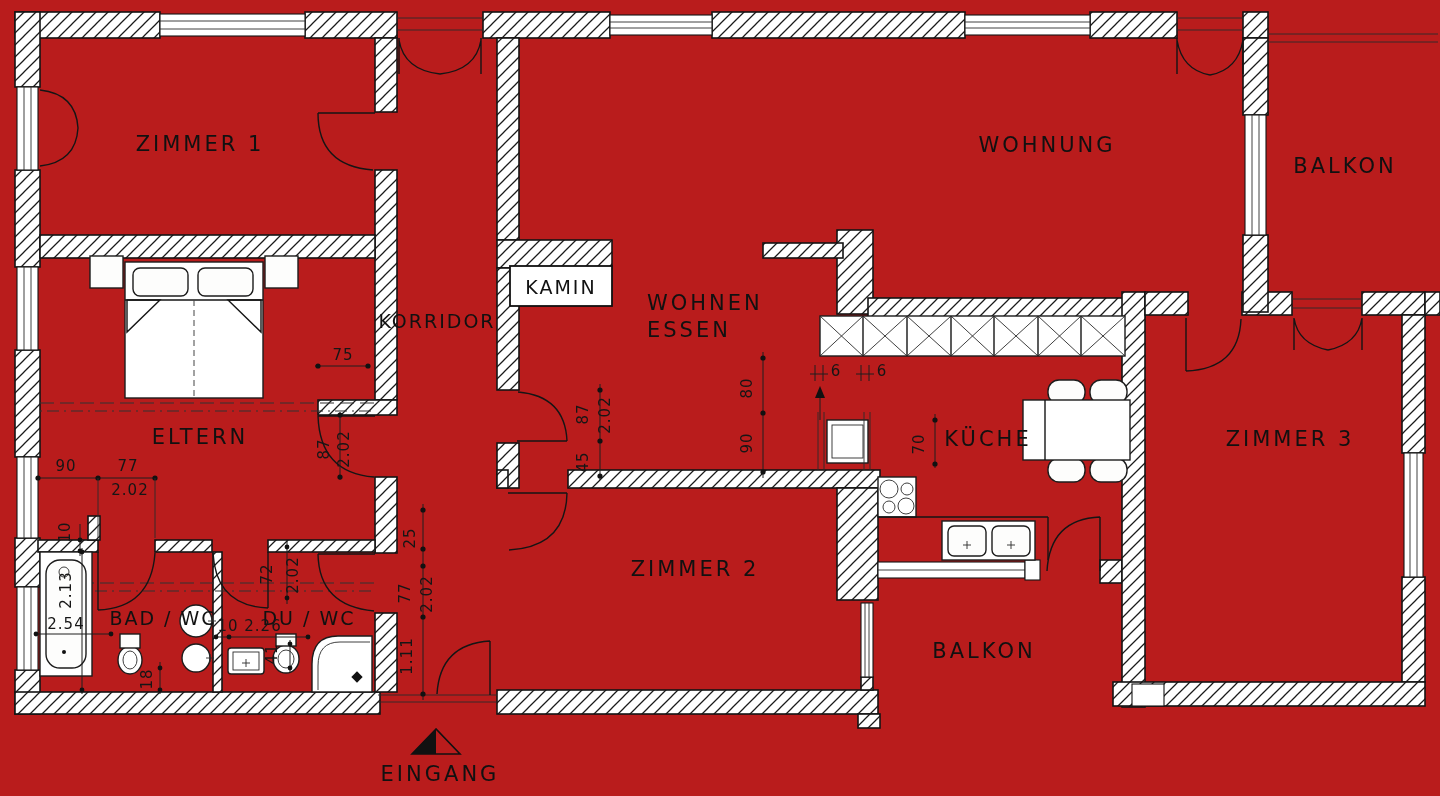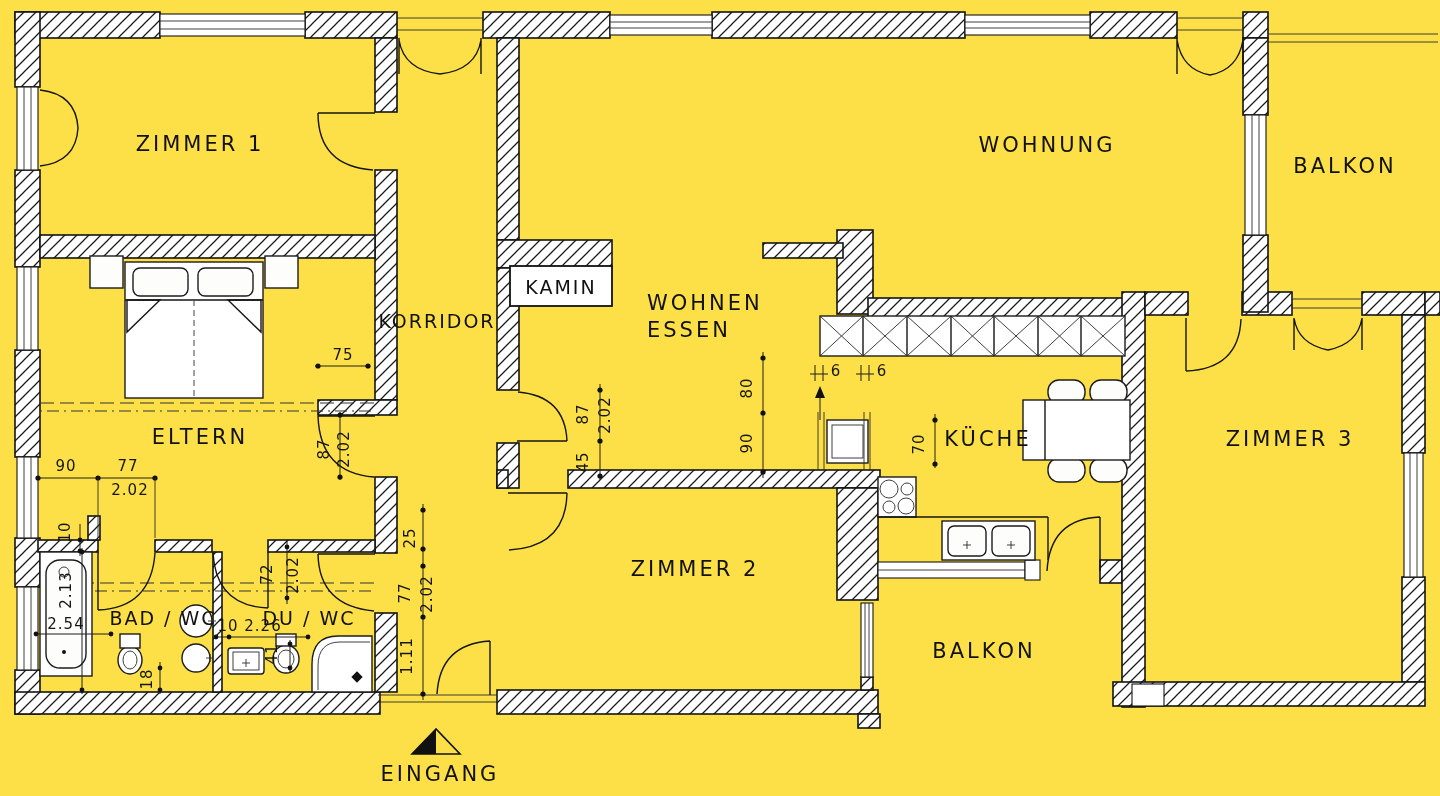--- a/index.html
+++ b/index.html
@@ -1,16 +1,16 @@
 <!DOCTYPE html>
 <html><head>
 <meta charset="utf-8">
 <style>
   html,body{margin:0;padding:0;background:#e9e9e7;}
-  .page{width:1440px;height:796px;background:#fde047;position:relative;overflow:hidden;}
+  .page{width:1440px;height:796px;background:#b91c1c;position:relative;overflow:hidden;}
   svg{display:block;}
   .wall{fill:url(#hatch);stroke:#151515;stroke-width:1.6;}
   .thin{stroke:#151515;stroke-width:1.4;fill:none;}
   .hair{stroke:#2a2a2a;stroke-width:0.9;fill:none;}
   .winr{fill:#ffffff;stroke:#151515;stroke-width:1.1;}
   .fix{fill:#fdfdfc;stroke:#1c1c1c;stroke-width:1.4;}
   .fixw{fill:#ffffff;stroke:#1c1c1c;stroke-width:1.4;}
   .dimln{stroke:#1e1e1e;stroke-width:1;fill:none;}
   .dimdot{fill:#111;}
   .dash1{stroke:#333;stroke-width:1.1;fill:none;stroke-dasharray:14 6;}

